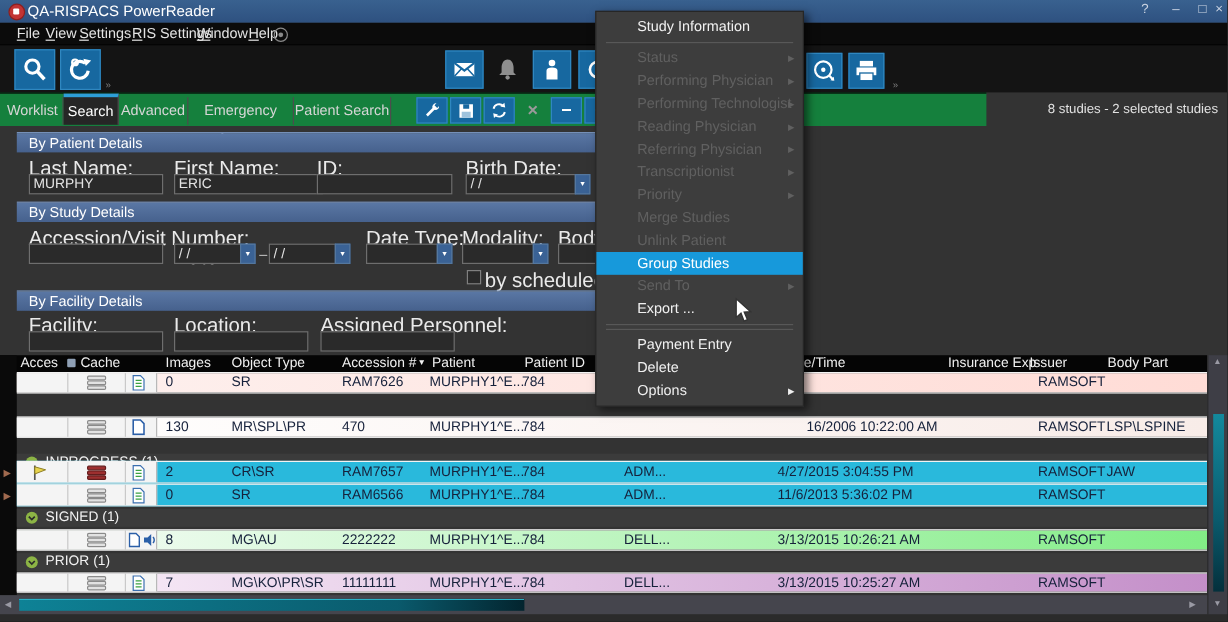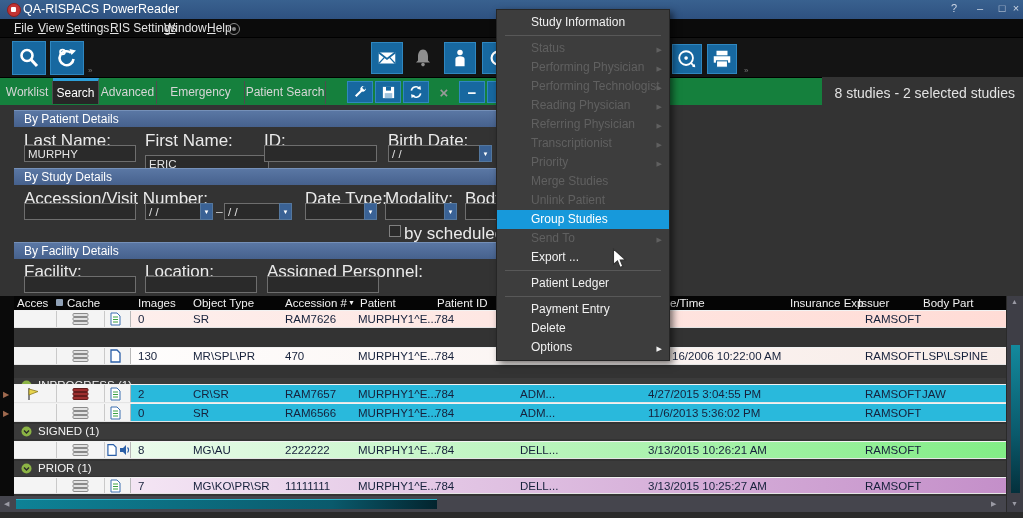--- a/index.html
+++ b/index.html
@@ -24,21 +24,21 @@
   .nobg{background:transparent;border:none;}
   .ovfl{position:absolute;font-size:8px;color:#777;}
   
   .tabrow{position:absolute;left:0;top:77px;width:822px;height:27px;background:#15803d;border-top:1px solid #000;}
   .tab{position:absolute;top:3px;height:23px;line-height:23px;text-align:center;font-size:12px;color:#d6d6d6;
        border-right:1px solid #4d4d4d;box-sizing:border-box;}
   .tab.active{top:0;height:26px;line-height:24px;border-top:3px solid #2d9fd8;background:#262626;color:#fff;}
   .toolbtn{position:absolute;top:81px;width:26px;height:22px;background:#1768a0;border:1px solid #2f87c0;box-sizing:border-box;
            display:flex;align-items:center;justify-content:center;color:#fff;font-size:15px;font-weight:bold;}
   .toolbtn.plain{background:transparent;border:none;color:#9a9a9a;}
-  .statustext{position:absolute;left:640px;top:85px;width:375px;text-align:right;font-size:14px;color:#e2e2e2;}
+  .statustext{position:absolute;left:640px;top:85px;width:375px;text-align:right;font-size:11px;color:#e2e2e2;}
   
   .secbar{position:absolute;left:14px;width:646px;height:17px;line-height:17px;padding-left:10px;box-sizing:border-box;
           background:linear-gradient(#5a77a4,#46618d);color:#fff;font-size:12px;border-top:1px solid #7590b8;}
   .flabel{position:absolute;font-size:17px;color:#eaeaea;white-space:nowrap;}
   .finput{position:absolute;height:17px;background:#2a2a2a;border:1px solid #6e6e6e;box-sizing:border-box;
           color:#e4e4e4;font-size:11.5px;padding:0 3px;font-family:"Liberation Sans",sans-serif;}
   .ddbtn{position:absolute;width:13px;height:17px;background:#3a6295;border:1px solid #54779e;box-sizing:border-box;
          color:#fff;font-size:6px;display:flex;align-items:center;justify-content:center;}
   .dash{position:absolute;color:#ccc;font-size:12px;}
   .chk{position:absolute;width:10px;height:10px;background:#2a2a2a;border:1px solid #808080;}
@@ -195,21 +195,21 @@
   </div>
   <div class="toolbtn plain" style="left:431px;">×</div>
   <div class="toolbtn" style="left:459px;">−</div>
   <div class="toolbtn" style="left:487px;">+</div>
   <div class="statustext">8 studies - 2 selected studies</div>
 
   <div class="secbar" style="top:110px;">By Patient Details</div>
   <span class="flabel" style="left:24px;top:131px;">Last Name:</span>
   <input class="finput" style="left: 24px; top: 145px; width: 112px;" readonly="" value="MURPHY">
   <span class="flabel" style="left:145px;top:131px;">First Name:</span>
-  <input class="finput" style="left: 145px; top: 145px; width: 124px; margin-top: 10px;" readonly="" value="ERIC">
+  <input class="finput" style="left: 145px; top: 145px; width: 124px;" readonly="" value="ERIC">
   <span class="flabel" style="left:264px;top:131px;">ID:</span>
   <input class="finput" style="left: 264px; top: 145px; width: 113px;" readonly="" value="">
   <span class="flabel" style="left:388px;top:131px;">Birth Date:</span>
   <input class="finput" style="left: 388px; top: 145px; width: 92px;" readonly="" value="/ /">
   <div class="ddbtn" style="left:479px;top:145px;">
       <span>▼</span>
     </div>
 
   <div class="secbar" style="top:168px;">By Study Details</div>
   <span class="flabel" style="left:24px;top:189px;">Accession/Visit Number:</span>
@@ -473,21 +473,20 @@
     <div class="mi dis"><span>Reading Physician</span><span class="sub">▶</span></div>
     <div class="mi dis"><span>Referring Physician</span><span class="sub">▶</span></div>
     <div class="mi dis"><span>Transcriptionist</span><span class="sub">▶</span></div>
     <div class="mi dis"><span>Priority</span><span class="sub">▶</span></div>
     <div class="mi dis">Merge Studies</div>
     <div class="mi dis">Unlink Patient</div>
     <div class="mi hl">Group Studies</div>
     <div class="mi dis"><span>Send To</span><span class="sub">▶</span></div>
     <div class="mi">Export ...</div>
     <div class="msep"></div>
-    <div class="mi">Patient Ledger</div>
     <div class="msep"></div>
     <div class="mi">Payment Entry</div>
     <div class="mi">Delete</div>
     <div class="mi"><span>Options</span><span class="sub">▶</span></div>
   </div>
 
   <svg class="cursor" width="16" height="22" viewBox="0 0 16 22">
     <path d="M1.5,1 L1.5,16.5 L5.5,13 L8,19.5 L10.8,18.3 L8.2,12 L13.5,11.8 Z" fill="#fff" stroke="#333" stroke-width="1.1"></path>
   </svg>
 

